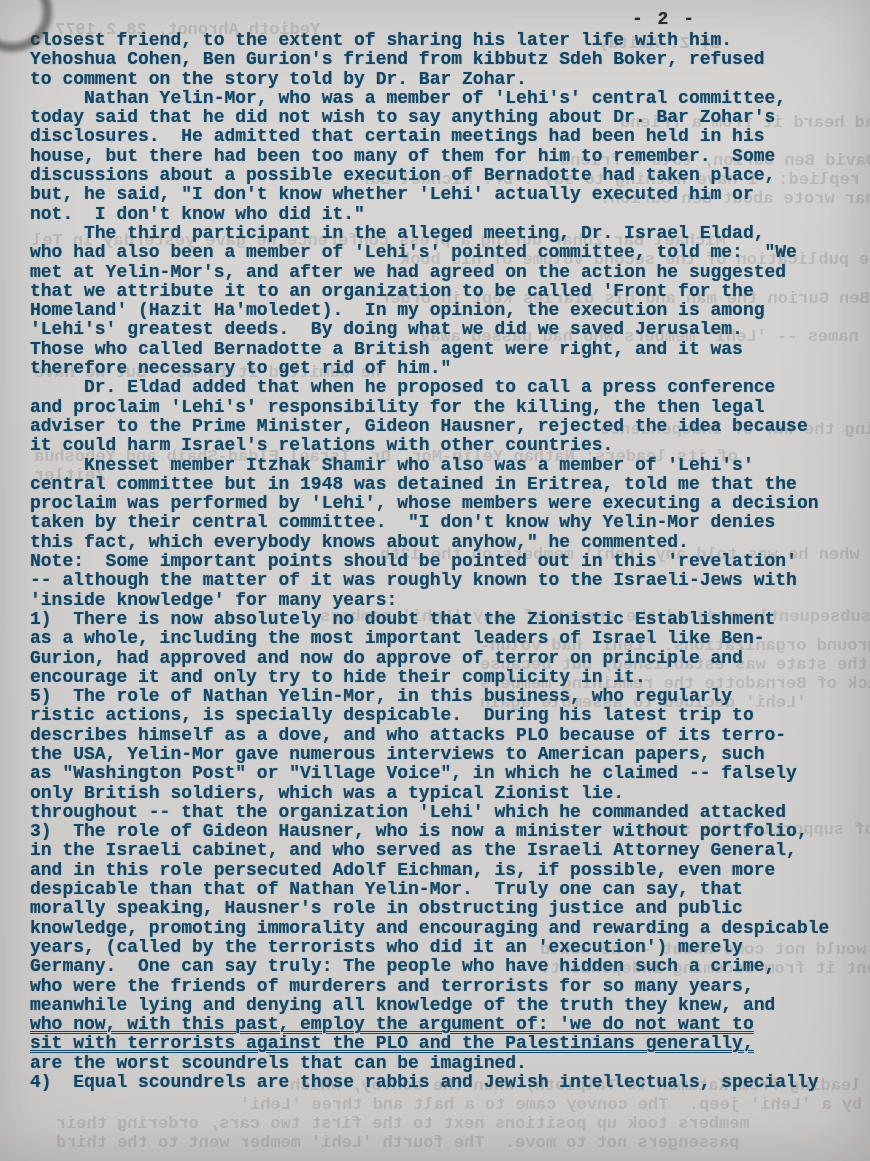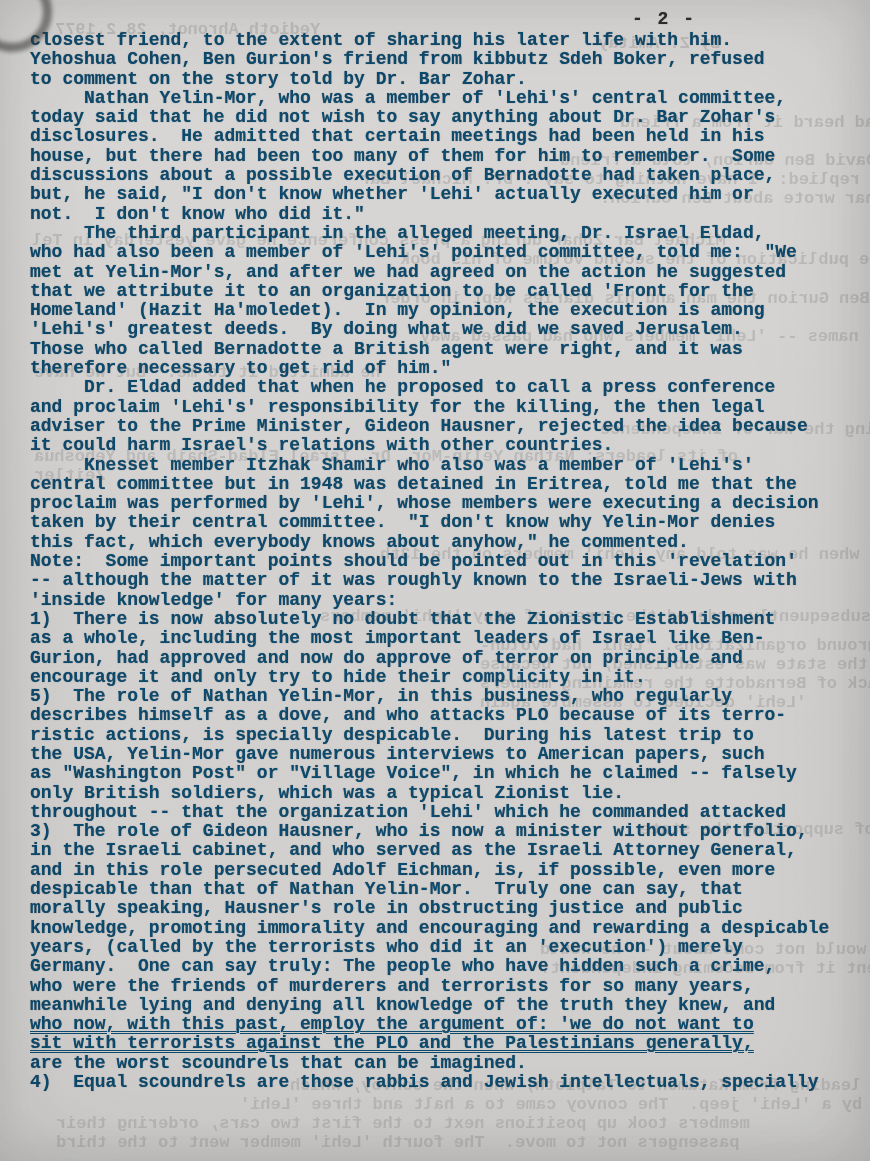--- a/index.html
+++ b/index.html
@@ -113,22 +113,22 @@
       <div class="line"><span class="u0">taken by their central committee.  "I don't know why Yelin-Mor denies</span></div>
       <div class="line"><span class="u0">this fact, which everybody knows about anyhow," he commented.</span></div>
       <div class="line"><span class="u1">Note:</span><span class="u0">  Some important points should be pointed out in this 'revelation'</span></div>
       <div class="line"><span class="u0">-- although the matter of it was roughly known to the Israeli-Jews with</span></div>
       <div class="line"><span class="u0">'inside knowledge' for many years:</span></div>
       <div class="line"><span class="u0">1)  There is </span><span class="u1">now</span><span class="u0"> absolutely no doubt that the Zionistic Establishment</span></div>
       <div class="line"><span class="u0">as a whole, including the most important leaders of Israel like Ben-</span></div>
       <div class="line"><span class="u0">Gurion, had approved and now do approve of terror on principle and</span></div>
       <div class="line"><span class="u0">encourage it and only try to hide their complicity in it.</span></div>
       <div class="line"><span class="u0">5)  The role of Nathan Yelin-Mor, in this business, who regularly</span></div>
+      <div class="line"><span class="u0">ristic actions, is specially despicable.  During his latest trip to</span></div>
       <div class="line"><span class="u0">describes himself as a dove, and who attacks PLO because of </span><span class="u1">its</span><span class="u0"> terro-</span></div>
-      <div class="line"><span class="u0">ristic actions, is specially despicable.  During his latest trip to</span></div>
       <div class="line"><span class="u0">the USA, Yelin-Mor gave numerous interviews to American papers, such</span></div>
       <div class="line"><span class="u0">as "Washington Post" or "Village Voice", in which he claimed -- falsely</span></div>
       <div class="line"><span class="u0">only British soldiers, which was a typical Zionist lie.</span></div>
       <div class="line"><span class="u0">throughout -- that the organization 'Lehi' which he commanded attacked</span></div>
       <div class="line"><span class="u0">3)  The role of Gideon Hausner, who is now a minister without portfolio,</span></div>
       <div class="line"><span class="u0">in the Israeli cabinet, and who served as the Israeli Attorney General,</span></div>
       <div class="line"><span class="u0">and in this role persecuted Adolf Eichman, is, if possible, even more</span></div>
       <div class="line"><span class="u0">despicable than that of Nathan Yelin-Mor.  Truly one can say, that</span></div>
       <div class="line"><span class="u0">morally speaking, Hausner's role in obstructing justice and public</span></div>
       <div class="line"><span class="u0">knowledge, promoting immorality and encouraging and rewarding a despicable</span></div>

